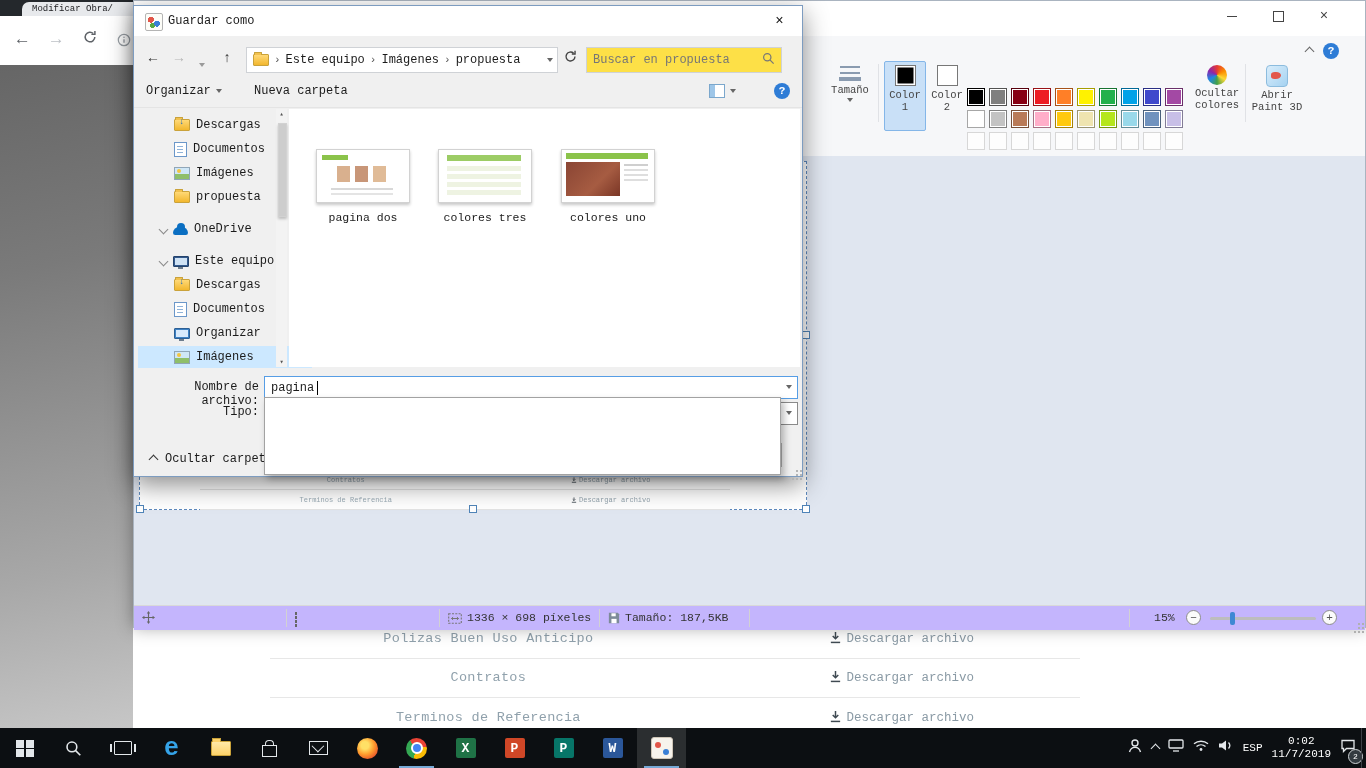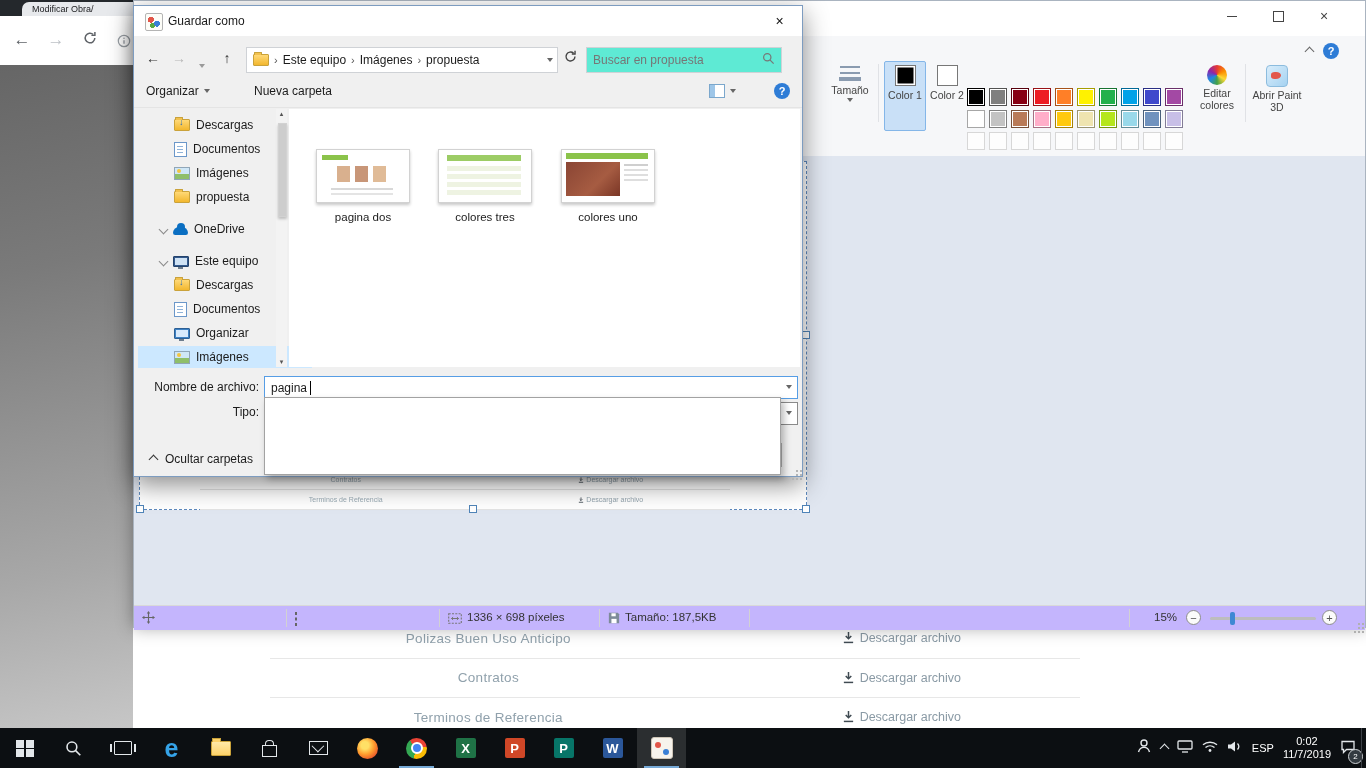--- a/index.html
+++ b/index.html
@@ -1,17 +1,17 @@
 <!DOCTYPE html>
 <html><head>
 <meta charset="utf-8">
 <style>
   html,body{margin:0;padding:0;background:#000;}
   #screen{position:relative;width:1366px;height:768px;overflow:hidden;
-          font-family:Liberation Sans, sans-serif;background:#4b4b4b;-webkit-font-smoothing:antialiased;}
+          font-family:Liberation Mono, monospace;background:#4b4b4b;-webkit-font-smoothing:antialiased;}
 
   
   .chev{display:inline-block;width:6px;height:6px;border-right:1.6px solid currentColor;border-bottom:1.6px solid currentColor;}
   .chev.down{transform:rotate(45deg);}
   .chev.up{transform:rotate(-135deg);}
   .tri-down{display:inline-block;width:0;height:0;border-left:3.5px solid transparent;border-right:3.5px solid transparent;border-top:4px solid #666;}
 
   
   #chrome{position:absolute;left:0;top:0;width:1366px;height:728px;}
   .tabstrip{position:absolute;left:0;top:0;width:100%;height:16px;background:#24282c;}
@@ -87,21 +87,21 @@
                 radial-gradient(circle at 68% 60%,#3a7fd5 0 3px,transparent 3px),
                 radial-gradient(circle at 42% 72%,#58a942 0 2.5px,transparent 2.5px),#fdfdf8;}
   .dlg-close{position:absolute;right:0;top:0;width:45px;height:30px;display:flex;align-items:center;justify-content:center;
              font-size:14px;color:#111;}
   .nav-btn{position:absolute;top:44px;font-size:14px;color:#333;width:22px;text-align:center;}
   .addr{position:absolute;left:112px;top:41px;width:312px;height:26px;background:#fff;border:1px solid #cfd2d6;
         box-sizing:border-box;display:flex;align-items:center;gap:5px;padding:0 4px 0 6px;}
   .crumb-sep{color:#555;font-size:11px;}
   .addr .dd{margin-left:auto;}
   .refresh-btn{position:absolute;left:430px;top:44px;}
-  .searchbox{position:absolute;left:452px;top:41px;width:196px;height:26px;background:#5eead4;border:1px solid #cfd2d6;
+  .searchbox{position:absolute;left:452px;top:41px;width:196px;height:26px;background:#fde047;border:1px solid #cfd2d6;
              box-sizing:border-box;display:flex;align-items:center;padding:0 6px;color:#767676;}
   .searchbox .mag{margin-left:auto;}
   .dlg-toolbar{position:absolute;left:0;top:74px;width:100%;height:26px;}
   .tb-item{position:absolute;top:4px;display:flex;align-items:center;gap:5px;color:#1b1b1b;}
   .views-ic{width:14px;height:12px;border:1px solid #7ba7cc;background:linear-gradient(90deg,#9ec6e8 5px,#fff 5px);}
   .dlg-div{position:absolute;left:0;top:101px;width:100%;height:1px;background:#e4e4e4;}
 
   .sb-item{position:absolute;left:4px;width:138px;height:22px;display:flex;align-items:center;gap:6px;}
   .sb-item.selected{background:#cce8ff;}
   .sb-item .sb-lbl{white-space:nowrap;}
@@ -321,21 +321,21 @@
           <div class="pal-cell empty"></div>
           <div class="pal-cell empty"></div>
           <div class="pal-cell empty"></div>
           <div class="pal-cell empty"></div>
           <div class="pal-cell empty"></div>
         </div>
       <div class="grp-lbl">Colores</div>
 
       <div class="rb-btn" style="left:1057px;width:50px">
         <span class="rainbow"></span>
-        <span>Editar colores</span>
+        <span>Ocultar colores</span>
       </div>
       <div class="rb-sep" style="left:1111px"></div>
       <div class="rb-btn" style="left:1116px;width:52px">
         <span class="p3d"></span>
         <span>Abrir Paint 3D</span>
       </div>
     </div>
 
     <div class="workspace">
       <div class="canvas">

